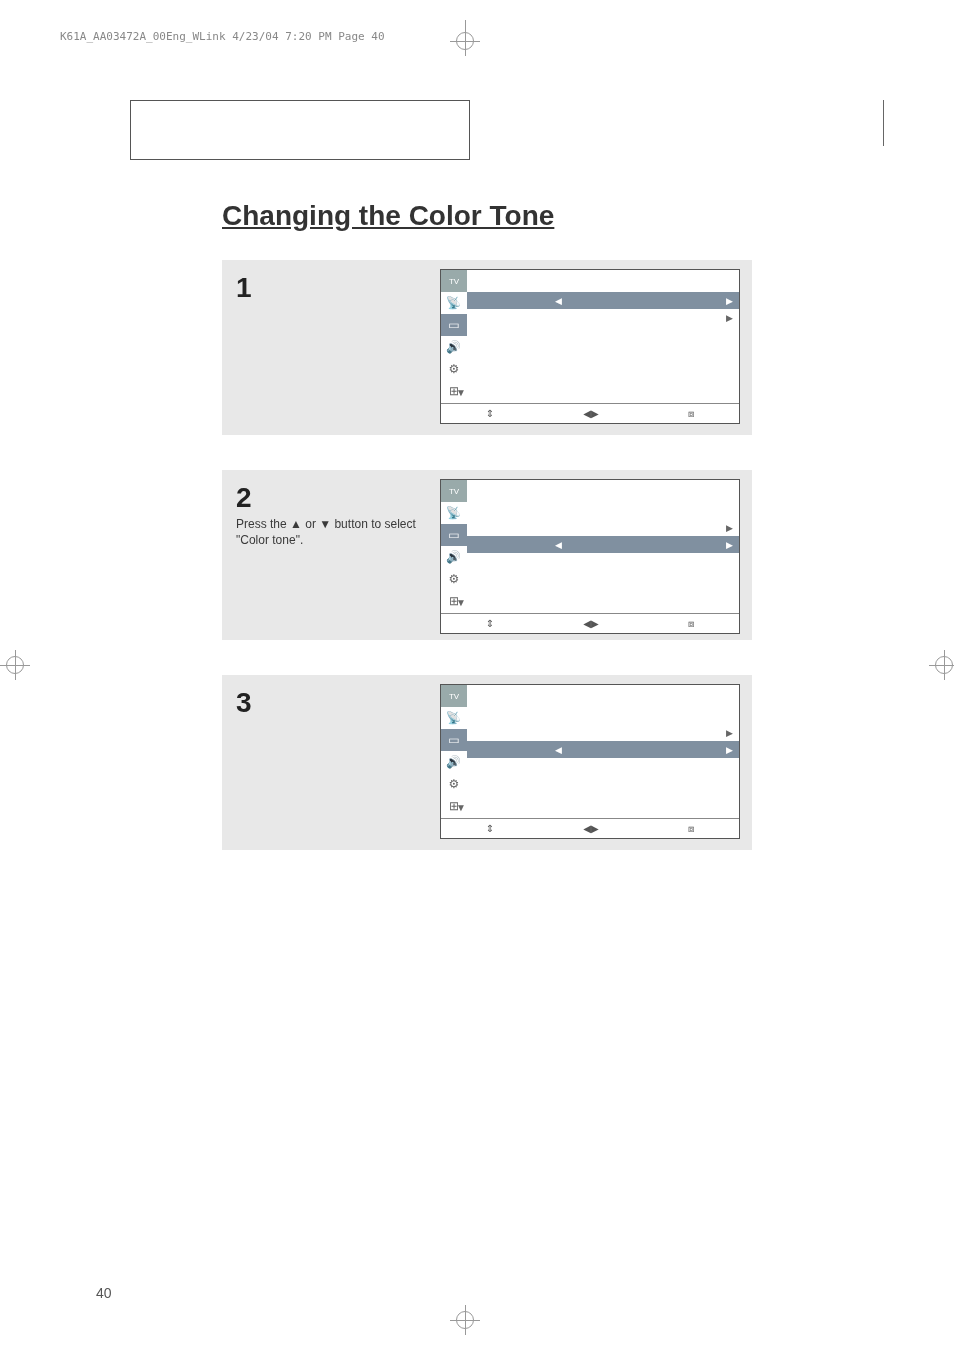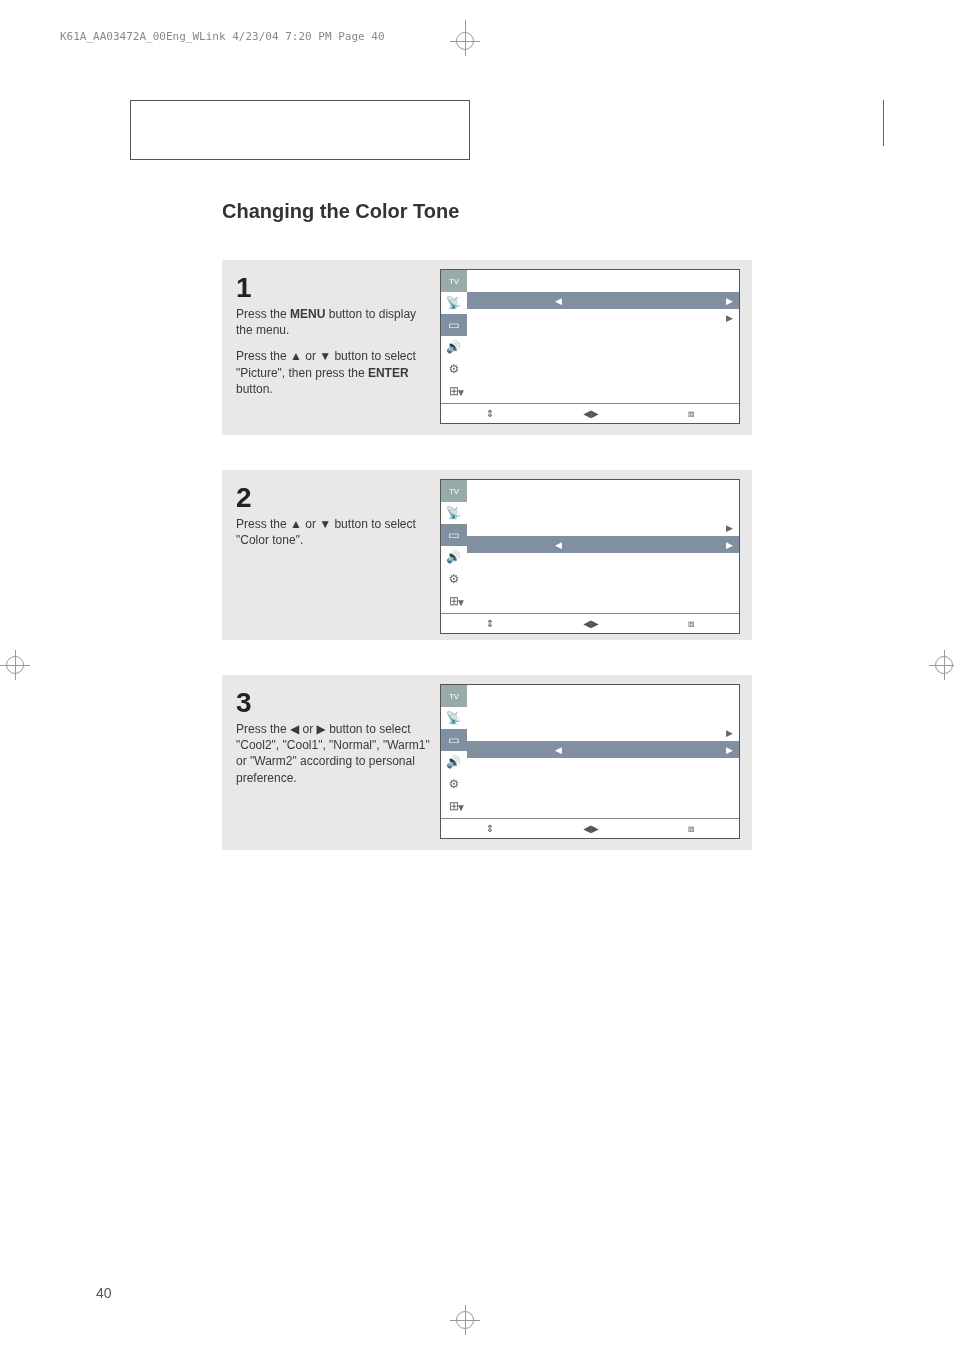--- a/index.html
+++ b/index.html
@@ -68,23 +68,24 @@
     top: 100px;
     right: 70px;
     width: 1px;
     height: 46px;
     background: #666;
   }
   .main-title {
     position: absolute;
     top: 200px;
     left: 222px;
-    font-size: 20px;
+    font-size: 28px;
     font-weight: bold;
     color: #333;
+    text-decoration: underline;
   }
   .step-block {
     position: absolute;
     left: 222px;
     width: 530px;
     background: #e8e8e8;
     padding: 12px 14px 18px 14px;
   }
   .sb1 { top: 260px; height: 175px; }
   .sb2 { top: 470px; height: 170px; }
@@ -200,24 +201,20 @@
     <div class="crop-cross-v" style="top:-6px;"></div>
 </div>
 
 <div class="content-frame-top"></div>
 <div class="top-right-tick"></div>
 
 <h2 class="main-title">Changing the Color Tone</h2>
 
 <div class="step-block sb1">
   <div class="step-num">1</div>
-  <div class="step-text">
-    <p><span>Press the </span><b>MENU</b><span> button to display the menu.</span></p>
-    <p><span>Press the ▲ or ▼ button to select "Picture", then press the </span><b>ENTER</b><span> button.</span></p>
-  </div>
   <div class="menu-box">
     <div class="icon-col">
       <div class="icon-cell tv">TV</div>
       <div class="icon-cell">📡</div>
       <div class="icon-cell active">▭</div>
       <div class="icon-cell">🔊</div>
       <div class="icon-cell">⚙</div>
       <div class="icon-cell">⊞</div>
     </div>
     <div class="menu-body">
@@ -283,21 +280,20 @@
       <span>⇕</span>
       <span>◀▶</span>
       <span>⧈</span>
     </div>
   </div>
 </div>
 
 <div class="step-block sb3">
   <div class="step-num">3</div>
   <div class="step-text">
-    <p>Press the ◀ or ▶ button to select "Cool2", "Cool1",  "Normal", "Warm1" or "Warm2" according to personal preference.</p>
   </div>
   <div class="menu-box">
     <div class="icon-col">
       <div class="icon-cell tv">TV</div>
       <div class="icon-cell">📡</div>
       <div class="icon-cell active">▭</div>
       <div class="icon-cell">🔊</div>
       <div class="icon-cell">⚙</div>
       <div class="icon-cell">⊞</div>
     </div>

